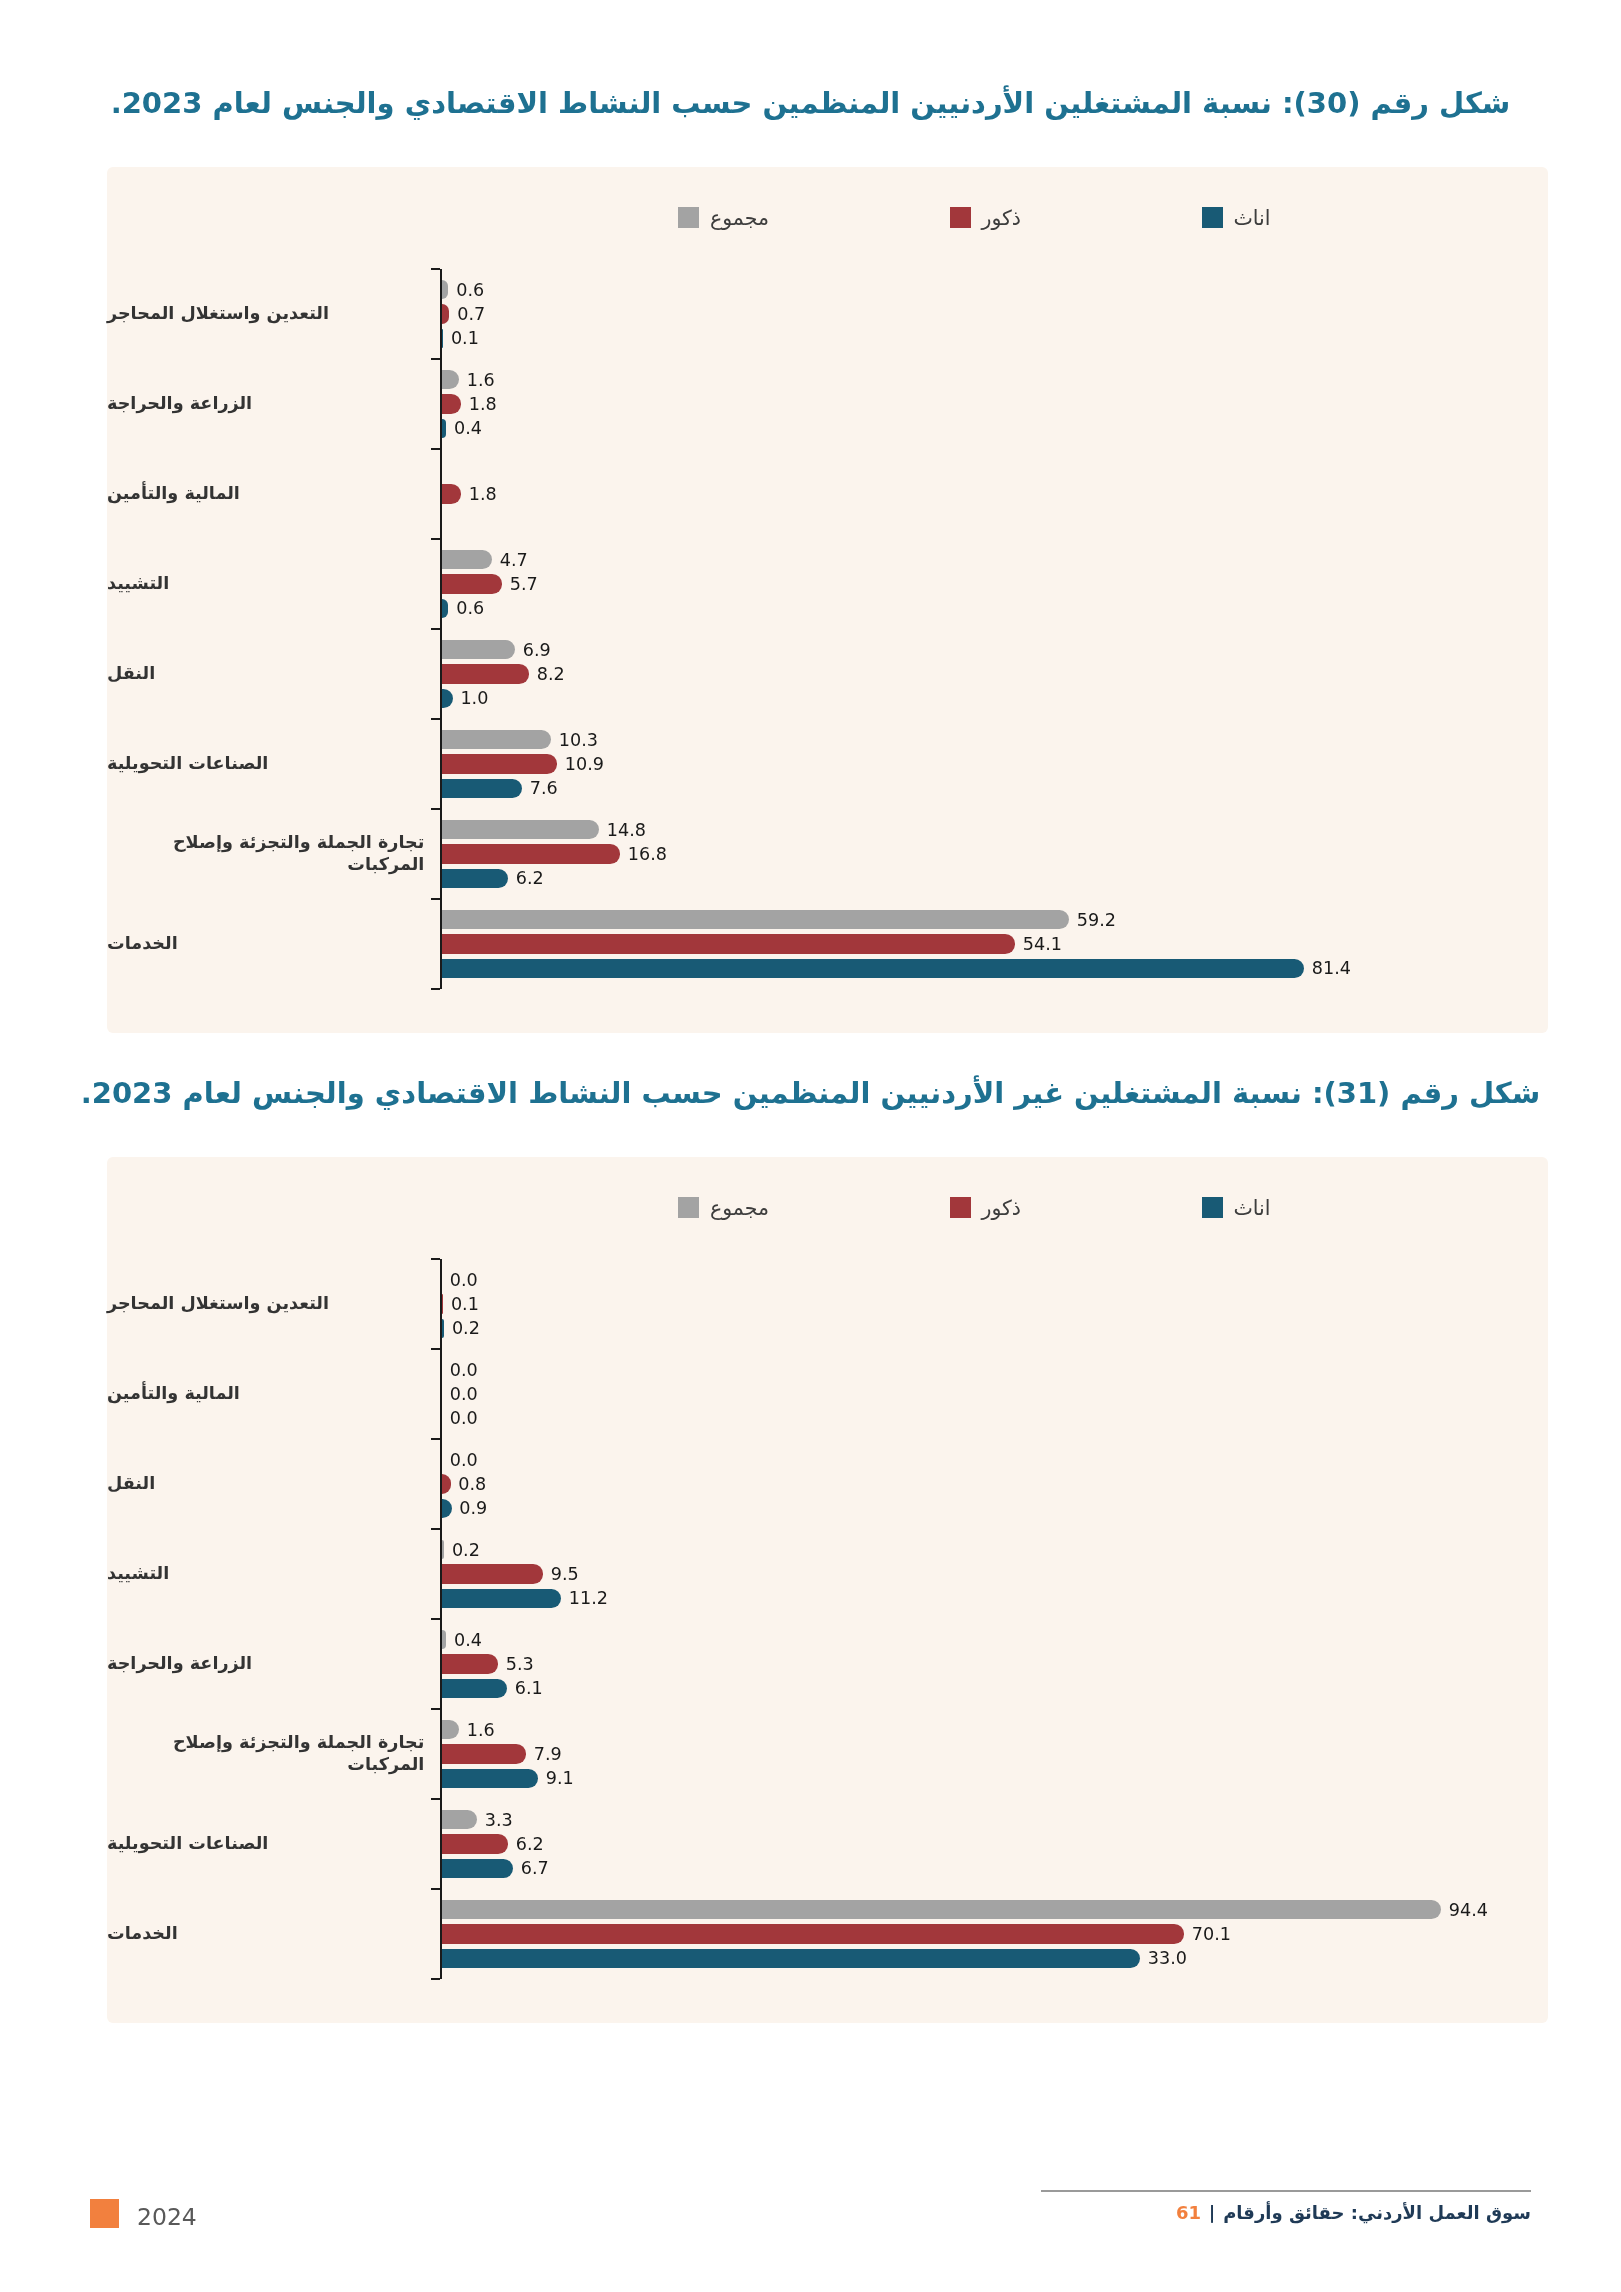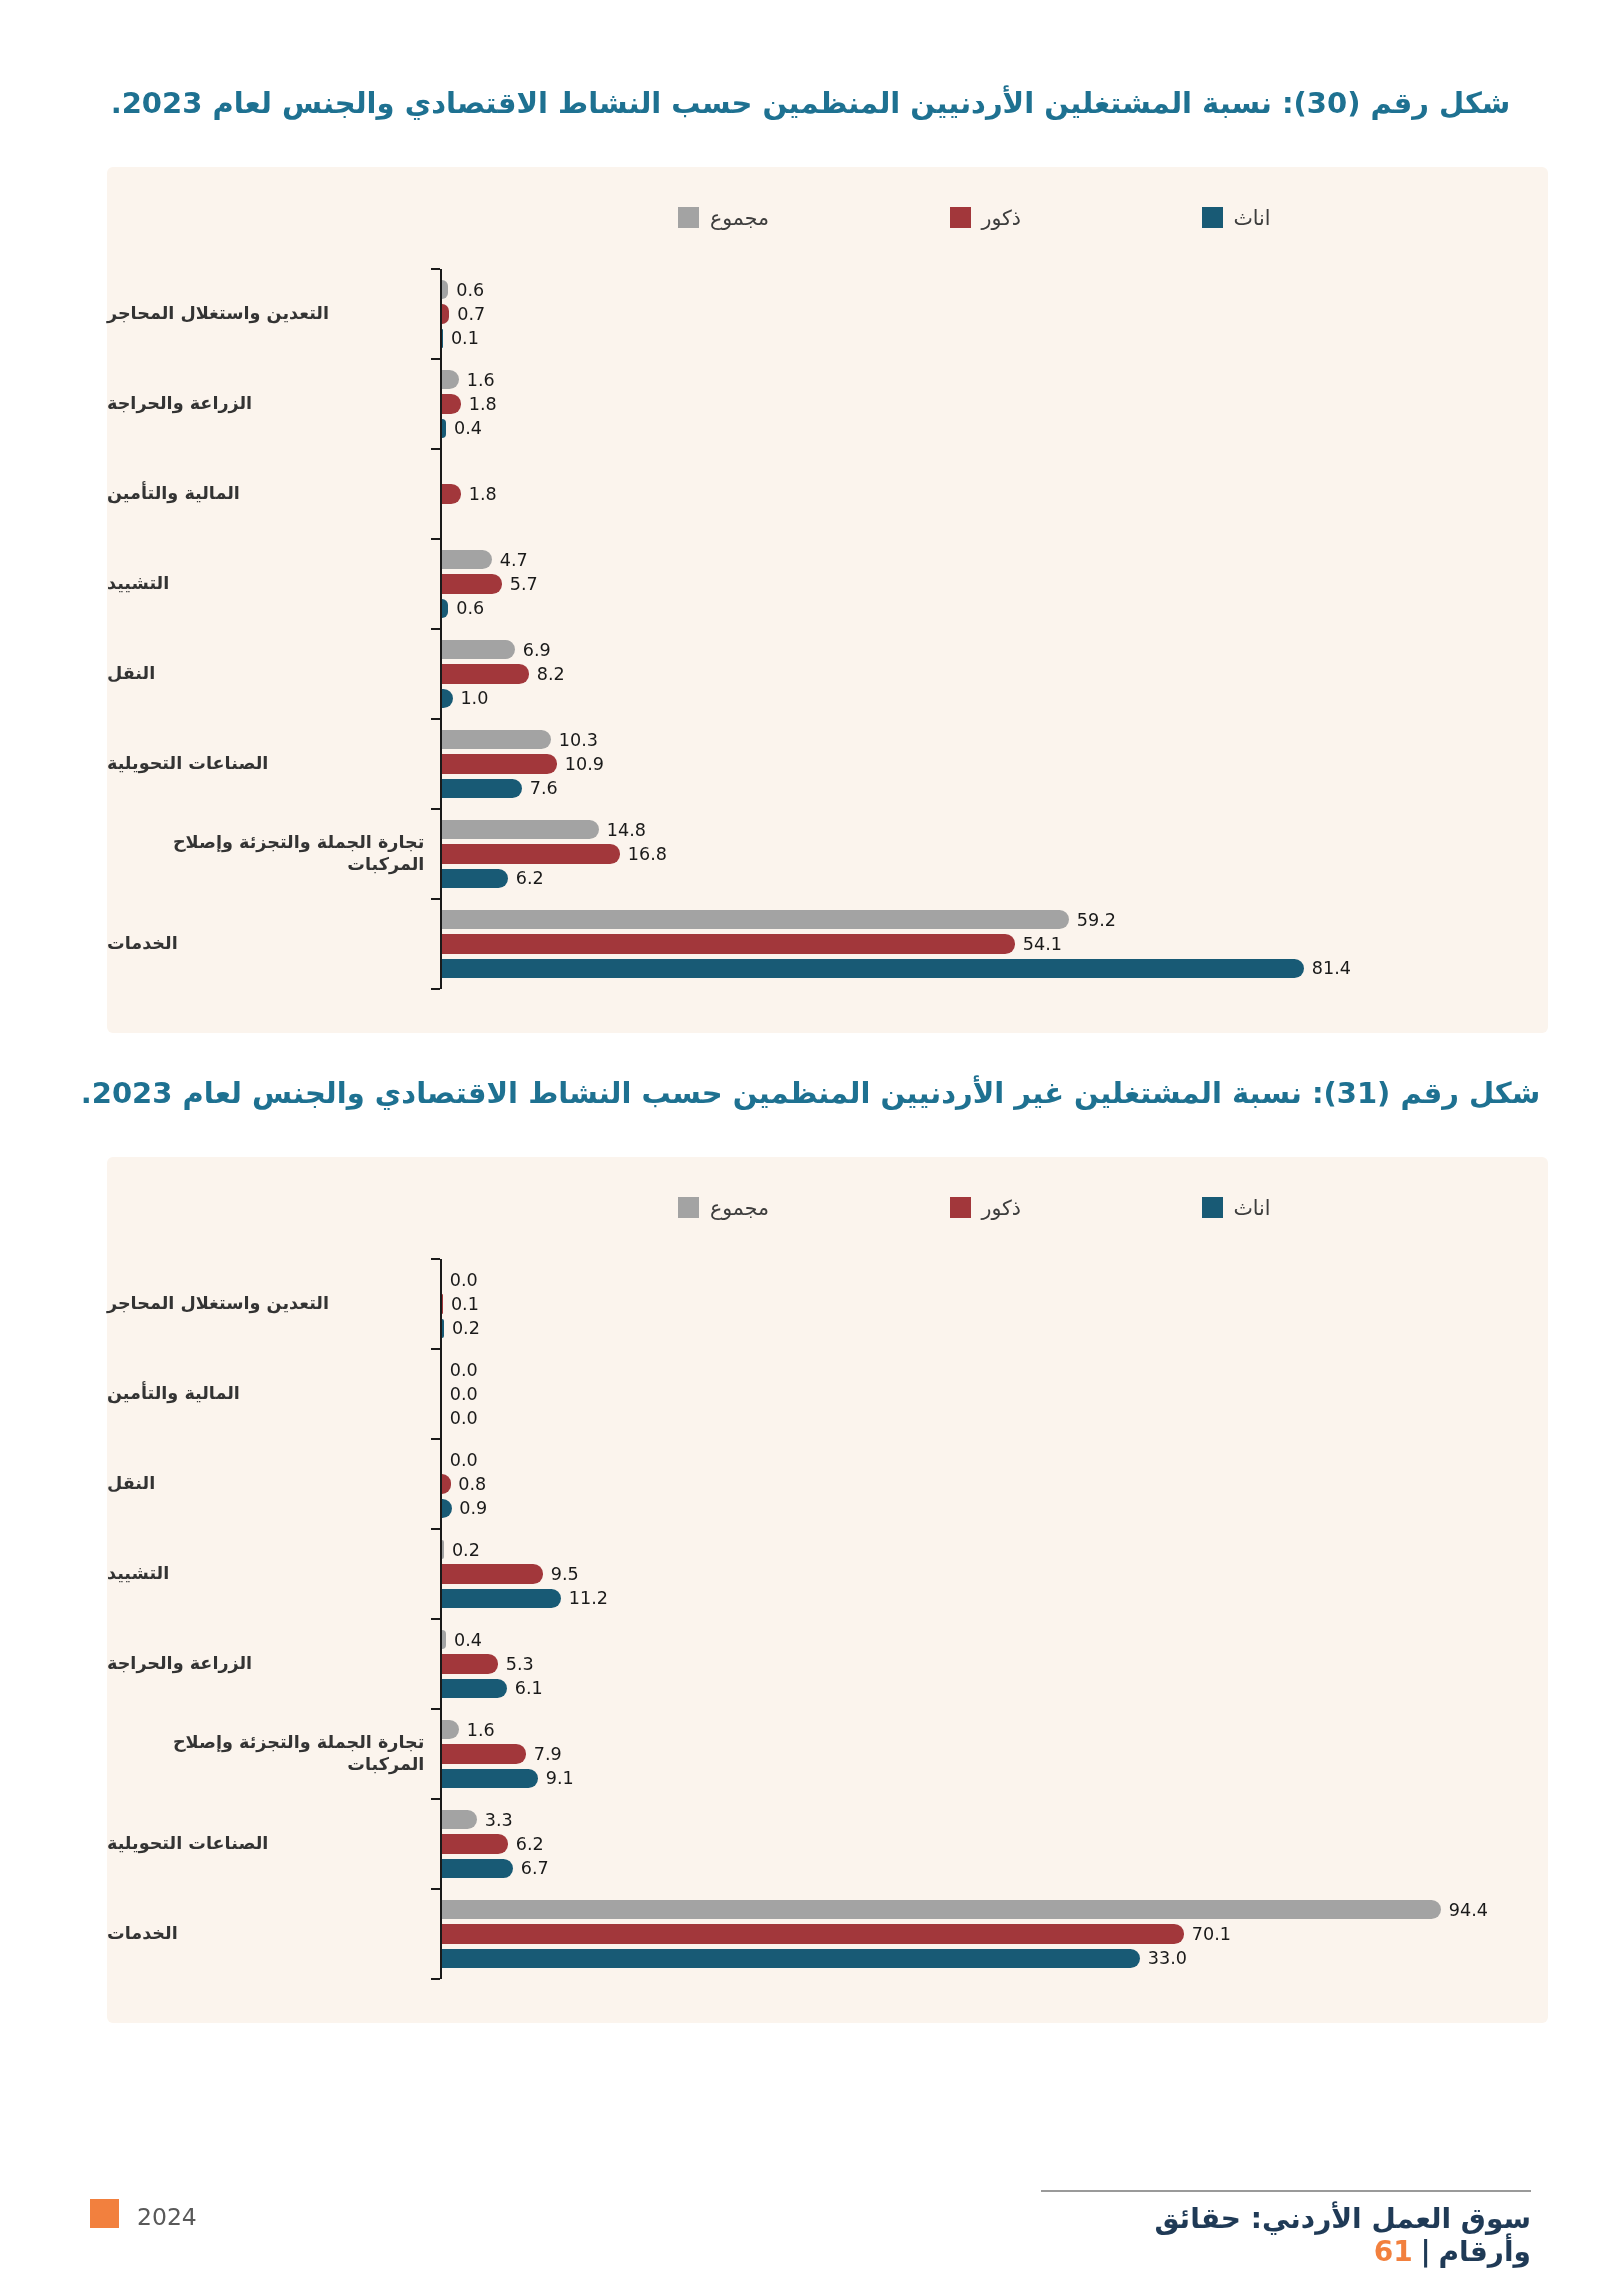--- a/index.html
+++ b/index.html
@@ -126,21 +126,21 @@
     color: #595959;
   }
   .footer-right {
     position: absolute;
     top: 2190px;
     right: 90px;
     width: 490px;
     border-top: 2px solid #9a9a9a;
     padding-top: 9.8px;
     direction: rtl;
-    font-size: 28px;
+    font-size: 18px;
     font-weight: bold;
     color: var(--c-navy, #1f3a56);
   }
   .footer-sep { margin: 0 7.8px; color: var(--c-navy, #1f3a56); }
   .footer-pagenum { color: var(--c-accent_orange, #f2803e); }
 </style>
 </head>
 <body>
 
 <div class="page">

